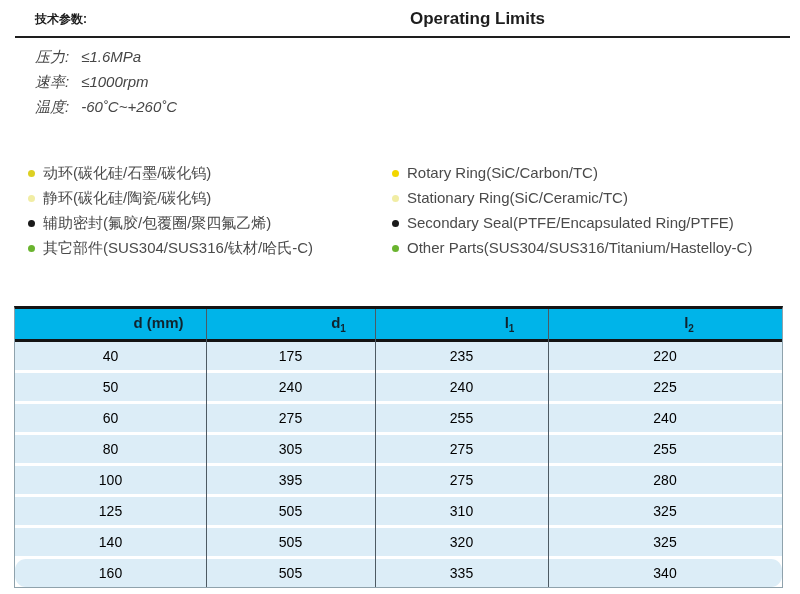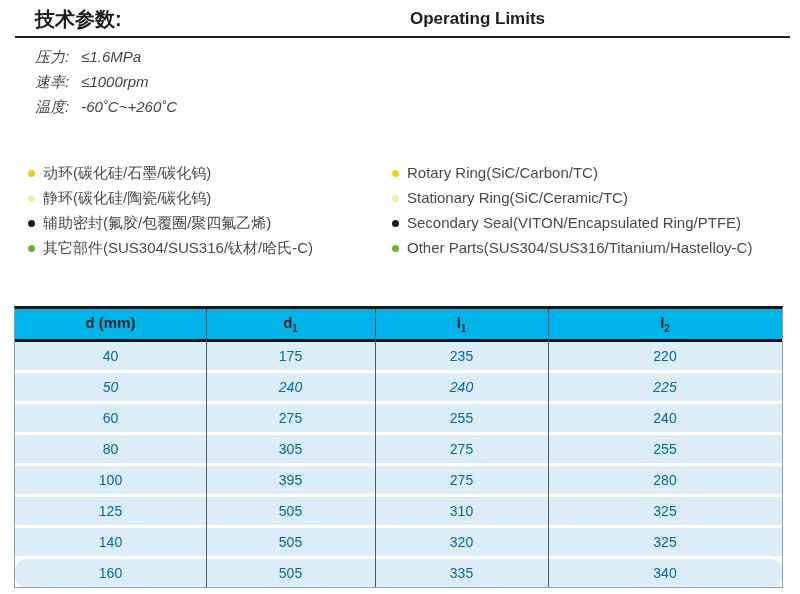--- a/index.html
+++ b/index.html
@@ -10,21 +10,21 @@
     background:#ffffff;
     font-family:"Liberation Sans", sans-serif;
     color:#3a3a3a;
     overflow:hidden;
   }
 
   
   .param-block { position:absolute; top:6px; }
   .param-block.cn { left:35px; }
   .param-block.en { left:410px;text-align:center; }
-  .param-title { font-size:20px; font-weight:bold; color:#1d1d1d; height:30px; line-height:26px; }
+  .param-title { font-size:12px; font-weight:bold; color:#1d1d1d; height:30px; line-height:26px; }
   .param-rows { margin-top:8px; }
   .param-row { height:25px; line-height:25px; font-size:15px; color:#464646; white-space:nowrap;font-style:italic; }
   .param-row .lbl { margin-right:12px; }
   .rule {
     position:absolute; left:15px; top:36px;
     width:775px; height:2px; background:#1e1e1e;
   }
 
   
   .mat-list { position:absolute; top:160px; }
@@ -44,34 +44,35 @@
     border-right:1px solid #8fa2ac;
     border-bottom:1px solid #8fa2ac;
     border-top:3px solid #141414;
     background:#ffffff;
   }
   .dim-inner { position:relative; }
   .dim-header {
     display:flex; height:33px; align-items:center;
     border-bottom:3px solid #141414;
     background:#00b4e9;
+    padding-left:48px;
   }
   .dim-header .cell {
     font-size:15px; font-weight:bold; color:#10242e;
     text-align:center;
   }
   .dim-header sub { font-size:10px; }
   .dim-row {
     display:flex; height:31px; align-items:center;
     border-bottom:3px solid #ffffff;
     background:#dcedf7;
   }
   .dim-row:last-child { height:28px; border-bottom:none; }
   .dim-row .cell {
-    font-size:14px; color:#0369a1; text-align:center;
+    font-size:14px; color:#000000; text-align:center;
   }
   .c0 { width:191px; }
   .c1 { width:169px; }
   .c2 { width:173px; }
   .c3 { flex:1; }
   .vline {
     position:absolute; top:0; bottom:0; width:1px;
     background:#4d5a63; z-index:3;
   }
   .vline.v0 { left:191px; }
@@ -120,21 +121,21 @@
   </div>
 
   <div class="mat-list en">
     <div class="mat-item">
       <span class="bullet" style="background-color: rgb(242, 214, 0);"></span><span>Rotary  Ring(SiC/Carbon/TC)</span>
     </div>
     <div class="mat-item">
       <span class="bullet" style="background-color: rgb(241, 237, 164);"></span><span>Stationary  Ring(SiC/Ceramic/TC)</span>
     </div>
     <div class="mat-item">
-      <span class="bullet" style="background-color: rgb(26, 26, 26);"></span><span>Secondary  Seal(VITON/Encapsulated Ring/PTFE)</span>
+      <span class="bullet" style="background-color: rgb(26, 26, 26);"></span><span>Secondary  Seal(PTFE/Encapsulated Ring/PTFE)</span>
     </div>
     <div class="mat-item">
       <span class="bullet" style="background-color: rgb(106, 180, 47);"></span><span>Other  Parts(SUS304/SUS316/Titanium/Hastelloy-C)</span>
     </div>
   </div>
 
   <div class="dim-table">
     <div class="dim-inner">
       <div class="vline v0"></div>
       <div class="vline v1"></div>
@@ -146,21 +147,21 @@
         <div class="cell c2"><span>l</span><sub>1</sub></div>
         <div class="cell c3"><span>l</span><sub>2</sub></div>
       </div>
 
       <div class="dim-row" style="background-color: rgb(220, 237, 247);">
         <div class="cell c0">40</div>
         <div class="cell c1">175</div>
         <div class="cell c2">235</div>
         <div class="cell c3">220</div>
       </div>
-      <div class="dim-row" style="background-color: rgb(220, 237, 247); font-style: italic;">
+      <div class="dim-row" style="background-color: rgb(220, 237, 247);">
         <div class="cell c0">50</div>
         <div class="cell c1">240</div>
         <div class="cell c2">240</div>
         <div class="cell c3">225</div>
       </div>
       <div class="dim-row" style="background-color: rgb(220, 237, 247);">
         <div class="cell c0">60</div>
         <div class="cell c1">275</div>
         <div class="cell c2">255</div>
         <div class="cell c3">240</div>

